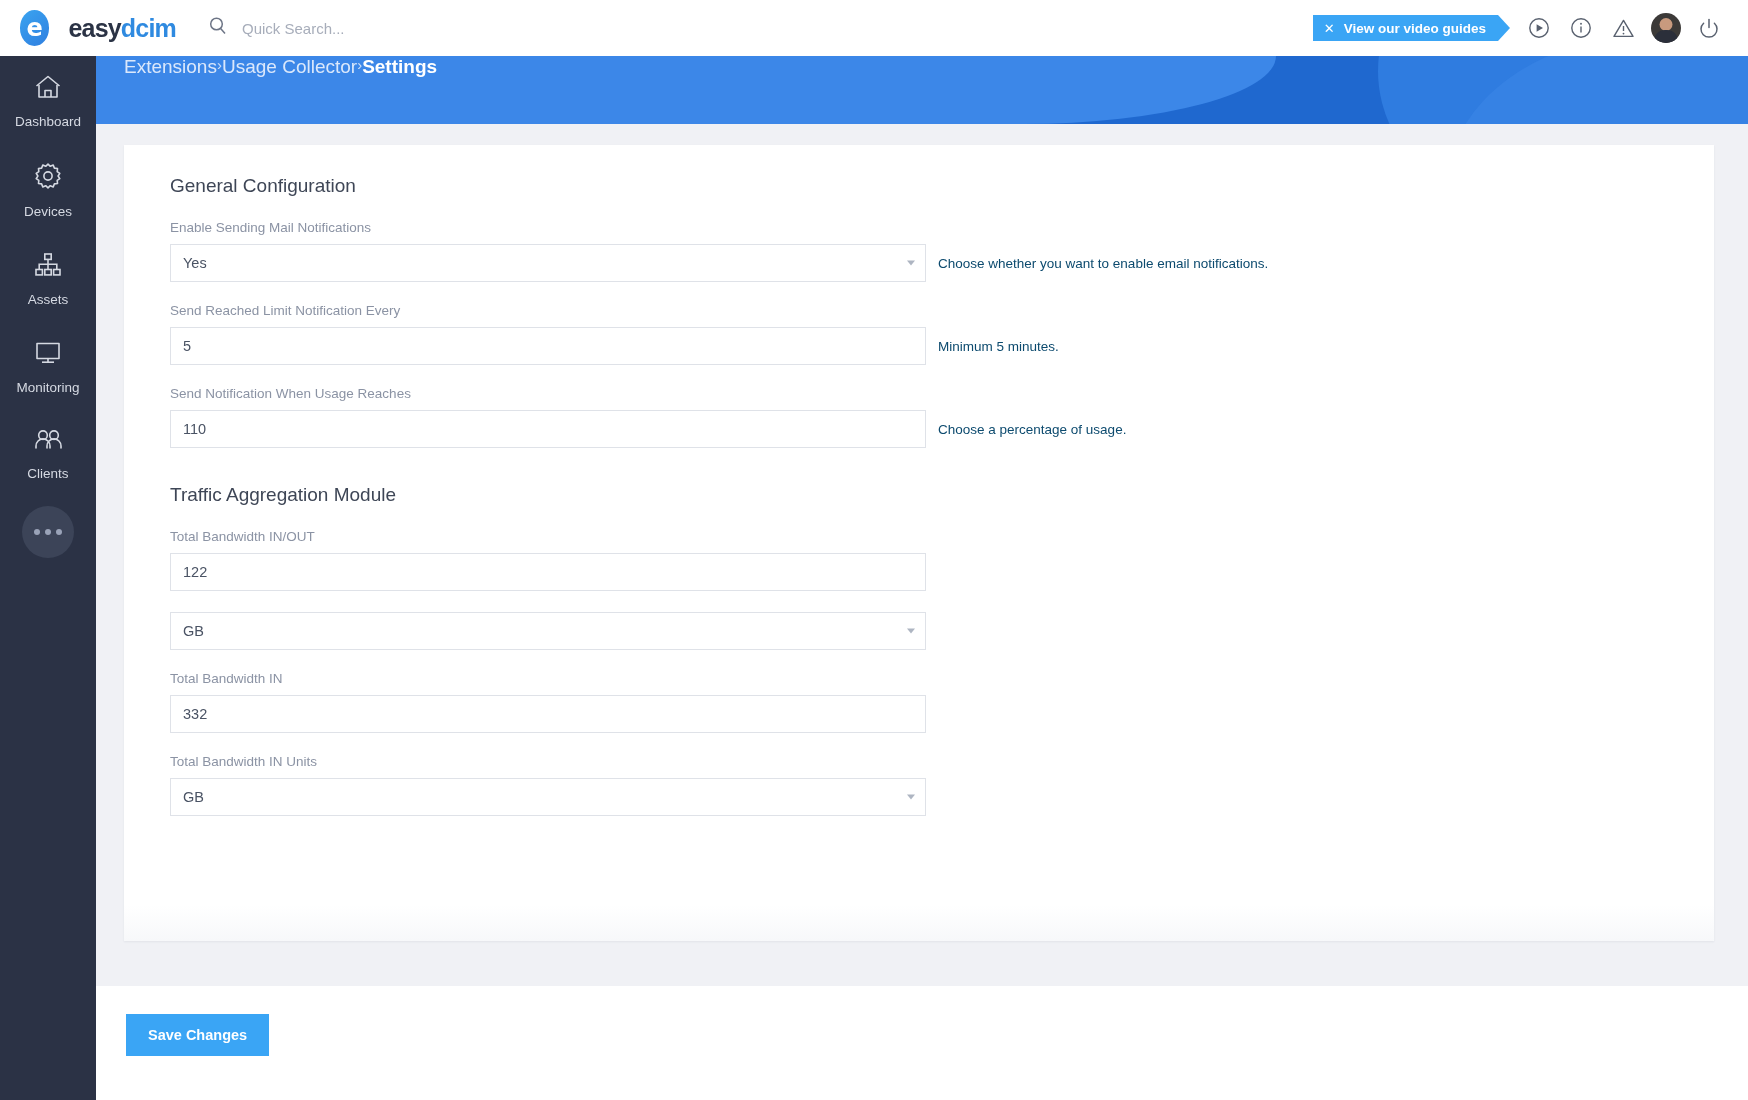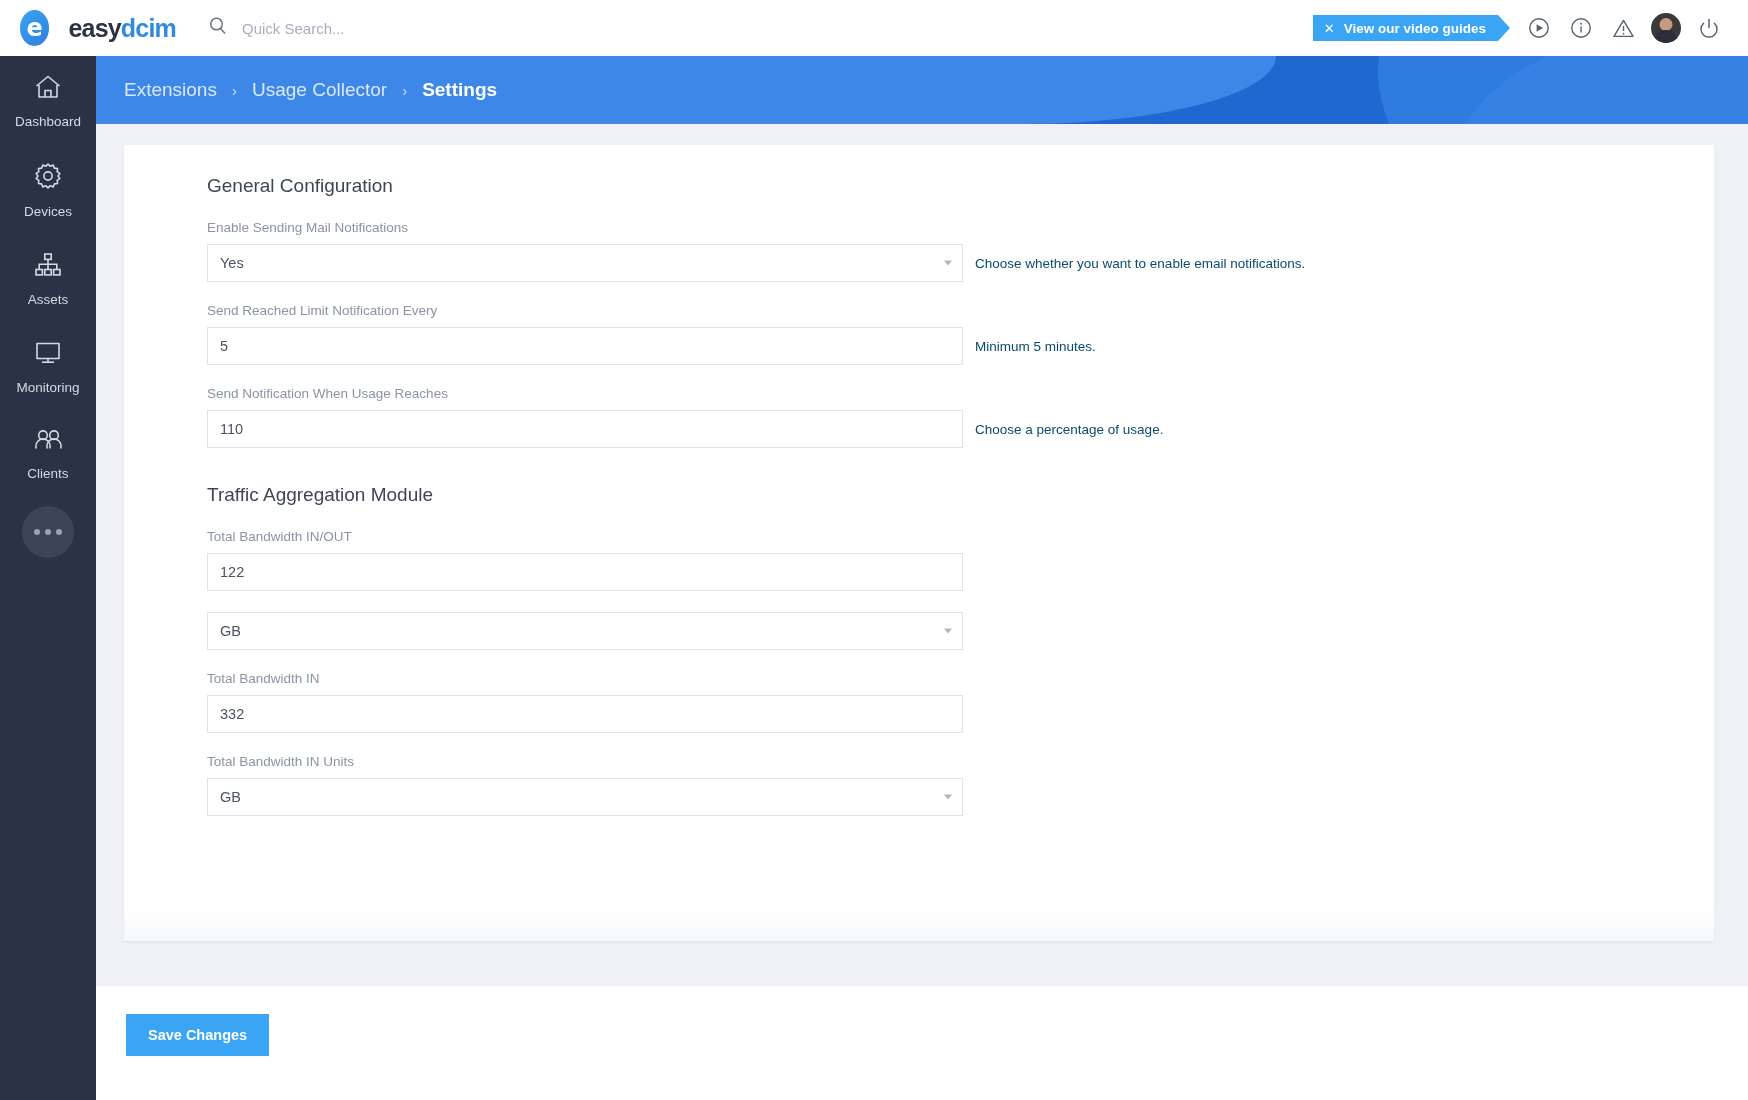--- a/index.html
+++ b/index.html
@@ -97,37 +97,36 @@
     width:430px; height:330px; border-radius:50%;
     background:#2f7ce0;
   }
   .band-swoosh2{
     position:absolute; right:-120px; bottom:-210px;
     width:420px; height:300px; border-radius:50%;
     background:#3c87e8; opacity:.55;
   }
   .breadcrumb{
     position:relative; z-index:2; height:68px;
-    display:flex; align-items:center; gap:15px; padding-left:28px;
+    display:flex; padding-left:28px;
     font-size:19px;
   }
   .crumb{ color:#dbe8fb; }
   .crumb.active{ color:#ffffff; font-weight:bold; }
   .crumb-sep{ color:#cfe0f8; font-size:15px; }
 
   
   .content{
     position:absolute; top:124px; left:96px; width:1652px; height:976px;
     background:#f0f1f5;
   }
   .card{
     position:absolute; top:21px; left:28px; width:1590px; height:796px;
     background:#ffffff; overflow:hidden;
     box-shadow:0 1px 2px rgba(40,50,70,.07);
-    padding-left:37px;
   }
   .card::after{
     content:""; position:absolute; left:0; right:0; bottom:0; height:36px;
     background:linear-gradient(to bottom, rgba(255,255,255,0) 0%, #f7f8fa 100%);
     pointer-events:none;
   }
   .card-inner{ padding:30px 0 0 46px; }
 
   .section-title{
     font-size:19px; color:#3e4656; font-weight:normal;

